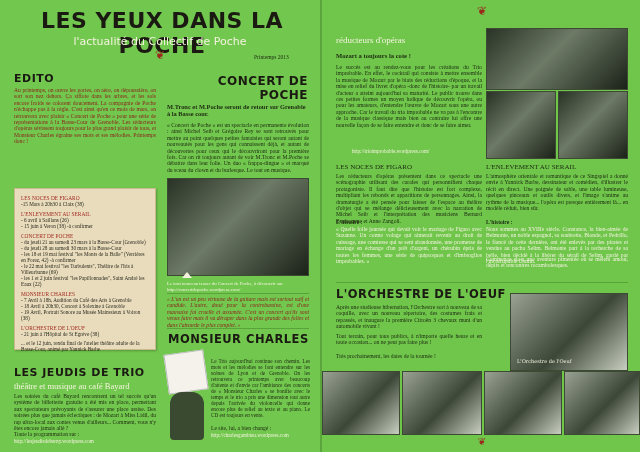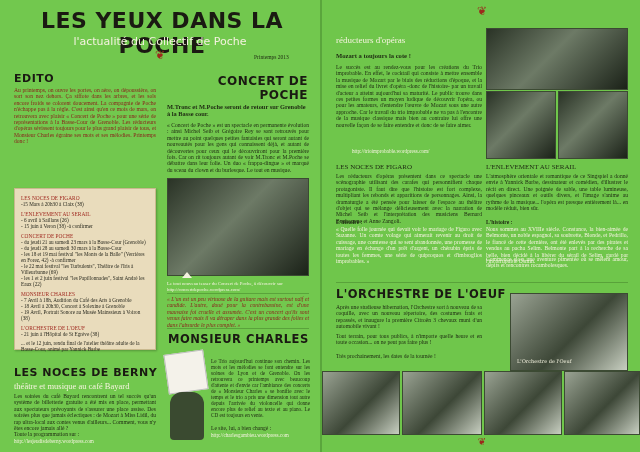--- a/index.html
+++ b/index.html
@@ -49,21 +49,21 @@
     <div class="l">- les 1 et 2 juin festival "les Papillonnades", Saint André les Eaux (22)</div>
     <div class="h">MONSIEUR CHARLES</div>
     <div class="l">- 7 Avril à 18h, Audition du Café des Arts à Grenoble</div>
     <div class="l">- 18 Avril à 20h30, Concert à Solexine à Grenoble</div>
     <div class="l">- 19 Avril, Portrait Sonore au Musée Mainssieux à Voiron (38)</div>
     <div class="h">L'ORCHESTRE DE L'OEUF</div>
     <div class="l">- 21 juin à l'Hôpital de St Egrève (38)</div>
     <div class="l" style="margin-top:3px">... et le 12 juin, rendu final de l'atelier théâtre adulte de la Basse-Cour, animé par Yannick Barbe</div>
   </div>
 
-  <div class="abs title" style="left:14px;top:366px;font-size:11px">LES NOCES DE BERNY</div>
+  <div class="abs title" style="left:14px;top:366px;font-size:11px">LES JEUDIS DE TRIO</div>
   <div class="abs sub" style="left:14px;top:381px;font-size:8.5px">théâtre et musique au café Bayard</div>
   <div class="abs body" style="left:14px;top:393px;width:142px">Les soirées du café Bayard rencontrent un tel succès qu'un système de billetterie gratuite a été mis en place, permettant aux spectateurs prévoyants de s'assurer une place assise. Des soirées plus que jamais éclectiques : de Mozart à Miss Lidil, du rap ultra-local aux contes venus d'ailleurs... Comment, vous n'y êtes encore jamais allé ?</div>
   <div class="abs body" style="left:14px;top:431px">Toute la programmation sur :</div>
   <div class="abs link" style="left:14px;top:438px">http://lesjeudisdeberny.wordpress.com</div>
 
   <div class="abs title" style="left:168px;top:74px;width:140px;text-align:right;font-size:12px">CONCERT DE POCHE</div>
   <div class="abs" style="left:167px;top:103px;width:142px;font-size:6.4px;font-weight:bold;line-height:7.4px">M.Tronc et M.Poche seront de retour sur Grenoble à la Basse cour.</div>
   <div class="abs body" style="left:167px;top:122px;width:142px">« Concert de Poche » est un spectacle en permanente évolution : ainsi Michel Seib et Grégoire Rey se sont retrouvés pour mettre au point quelques petites fantaisies qui seront autant de nouveautés pour les gens qui connaissent déjà, et autant de découvertes pour ceux qui le découvriront pour la première fois. Car on rit toujours autant de voir M.Tronc et M.Poche se débattre dans leur folie. Un duo « frappa-dingue » et marqué du sceau du clown et du burlesque. Le tout en musique.</div>
   <div class="abs photo" style="left:167px;top:178px;width:142px;height:98px"></div>
   <div class="abs" style="left:182px;top:272px;width:0;height:0;border-left:5px solid transparent;border-right:5px solid transparent;border-bottom:6px solid #f4f2df"></div>

